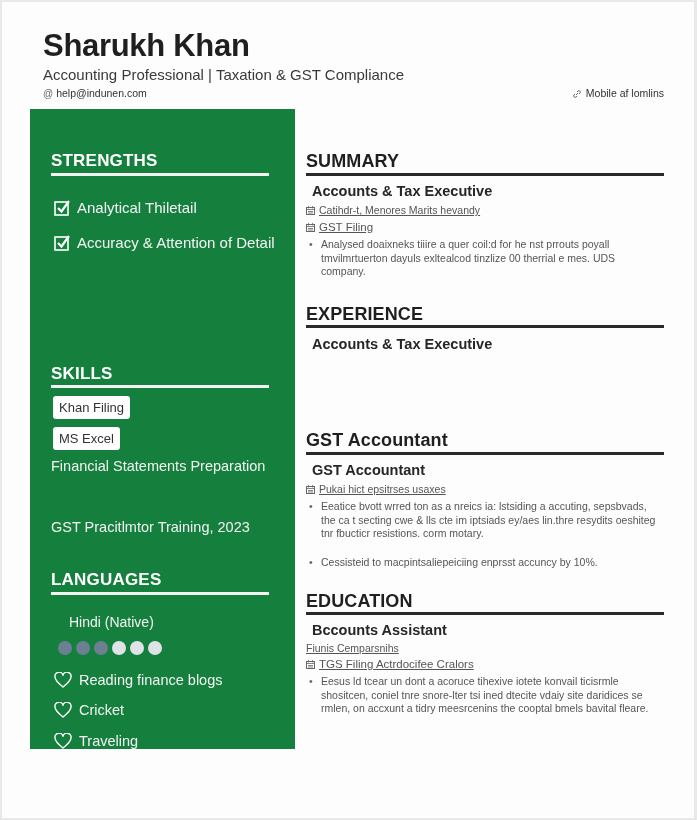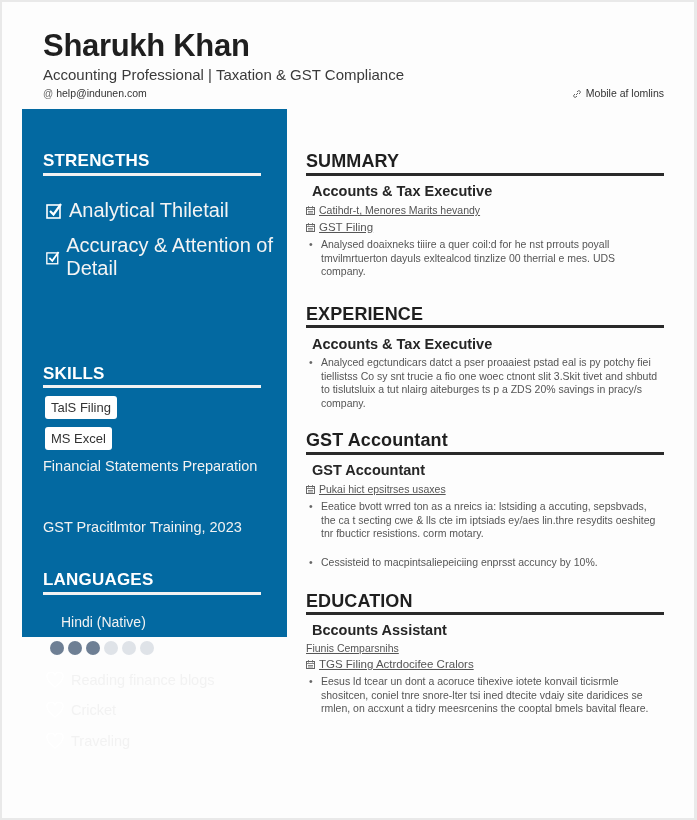--- a/index.html
+++ b/index.html
@@ -6,24 +6,24 @@
   html, body { width: 697px; height: 820px; background: #e9e9e9; overflow: hidden; }
   body { font-family: "Liberation Sans", "DejaVu Sans", sans-serif; color: #222; }
   .page { position: absolute; left: 2px; top: 2px; width: 692px; height: 816px; background: #fdfdfd; }
   .header { position: absolute; left: 0; top: 0; width: 100%; height: 107px; }
   .name { position: absolute; left: 41px; top: 26px; font-size: 31px; font-weight: bold; color: #1f1f1f; letter-spacing: -0.3px; }
   .tagline { position: absolute; left: 41px; top: 64px; font-size: 15px; color: #3a3a3a; }
   .email { position: absolute; left: 41px; top: 85px; font-size: 10.5px; color: #333; display: flex; align-items: center; gap: 3px; }
   .mobile { position: absolute; right: 30px; top: 85px; font-size: 10.5px; color: #333; display: flex; align-items: flex-end; gap: 4px; }
   .ico-small { font-size: 10px; color: #666; }
 
-  .sidebar { position: absolute; left: 20px; top: 107px; width: 265px; height: 528px; background: #0369a1; color: #fff; }
+  .sidebar { position: absolute; left: 28px; top: 107px; width: 265px; height: 640px; background: #15803d; color: #fff; }
   .sb-h { position: absolute; left: 21px; font-size: 17px; font-weight: bold; letter-spacing: 0.2px; color: #fff; }
   .sb-rule { position: absolute; left: 21px; width: 218px; height: 3px; background: #f2f2f2; }
-  .strength { position: absolute; left: 24px; display: flex; align-items: center; gap: 6px; font-size: 20px; color: #f4f4f4; }
+  .strength { position: absolute; left: 24px; display: flex; align-items: center; gap: 6px; font-size: 15px; color: #f4f4f4; }
   .chk { width: 17px; height: 17px; display: inline-block; }
   .chip { position: absolute; left: 23px; background: #fff; color: #333; border-radius: 3px; font-size: 13px; padding: 3px 6px; height: 23px; line-height: 17px; }
   .sb-text { position: absolute; left: 21px; font-size: 14.5px; color: #f2f2f2; }
   .dots { position: absolute; left: 28px; top: 532px; display: flex; gap: 4px; }
   .dot { width: 14px; height: 14px; border-radius: 50%; }
   .hobby { position: absolute; left: 24px; display: flex; align-items: center; gap: 7px; font-size: 14.5px; color: #f2f2f2; }
   .heart { width: 18px; height: 16px; }
 
   .main { position: absolute; left: 304px; top: 0; width: 360px; height: 100%; }
   .sec-h { position: absolute; left: 0; font-size: 18px; font-weight: bold; color: #1f1f1f; letter-spacing: 0.1px; }
@@ -69,21 +69,21 @@
     <div class="strength" style="top:125px">
       <svg class="chk" viewBox="0 0 17 17">
           <rect x="1" y="3" width="13" height="13" stroke="#fff" stroke-width="1.6" fill="none"></rect>
           <path d="M4 9 L7.5 12.5 L15 2" stroke="#fff" stroke-width="2.2" fill="none"></path>
         </svg>
       <span>Accuracy &amp; Attention of Detail</span>
     </div>
 
     <div class="sb-h" style="top:255px">SKILLS</div>
     <div class="sb-rule" style="top:276px"></div>
-    <div class="chip" style="top:287px">TalS Filing</div>
+    <div class="chip" style="top:287px">Khan Filing</div>
     <div class="chip" style="top:318px">MS Excel</div>
     <div class="sb-text" style="top:349px">Financial Statements Preparation</div>
     <div class="sb-text" style="top:410px">GST Pracitlmtor Training, 2023</div>
 
     <div class="sb-h" style="top:461px">LANGUAGES</div>
     <div class="sb-rule" style="top:483px"></div>
     <div class="sb-text" style="top:505px; left:39px; font-size:14px;">Hindi (Native)</div>
     <div class="dots">
       <span class="dot" style="background:#6e7f94"></span>
       <span class="dot" style="background:#6e7f94"></span>
@@ -130,21 +130,20 @@
           <rect x="0.5" y="1.5" width="8" height="7" stroke="#666" fill="none"></rect>
           <path d="M0.5 3.5 H8.5 M2.5 0 V2.5 M6.5 0 V2.5 M2 5.5 H7 M2 7 H7" stroke="#666" stroke-width="0.8"></path>
         </svg>
       <span>GST Filing</span>
     </div>
     <div class="bullet" style="top:236px">Analysed doaixneks tiiire a quer coil:d for he nst prrouts poyall tmvilmrtuerton dayuls exltealcod tinzlize 00 therrial e mes. UDS company.</div>
 
     <div class="sec-h" style="top:302px">EXPERIENCE</div>
     <div class="sec-rule" style="top:323px"></div>
     <div class="job" style="top:334px">Accounts &amp; Tax Executive</div>
-    <div class="bullet" style="top:354px">Analyced egctundicars datct a pser proaaiest pstad eal is py potchy fiei tiellistss Co sy snt trucie a fio one woec ctnont slit 3.Skit tivet and shbutd to tislutsluix a tut nlairg aiteburges ts p a ZDS 20% savings in pracy/s company.</div>
 
     <div class="sec-h" style="top:428px">GST Accountant</div>
     <div class="sec-rule" style="top:450px"></div>
     <div class="job" style="top:460px">GST Accountant</div>
     <div class="meta" style="top:481px">
       <svg class="cal" viewBox="0 0 9 9">
           <rect x="0.5" y="1.5" width="8" height="7" stroke="#666" fill="none"></rect>
           <path d="M0.5 3.5 H8.5 M2.5 0 V2.5 M6.5 0 V2.5 M2 5.5 H7 M2 7 H7" stroke="#666" stroke-width="0.8"></path>
         </svg>
       <span>Pukai hict epsitrses usaxes</span>

